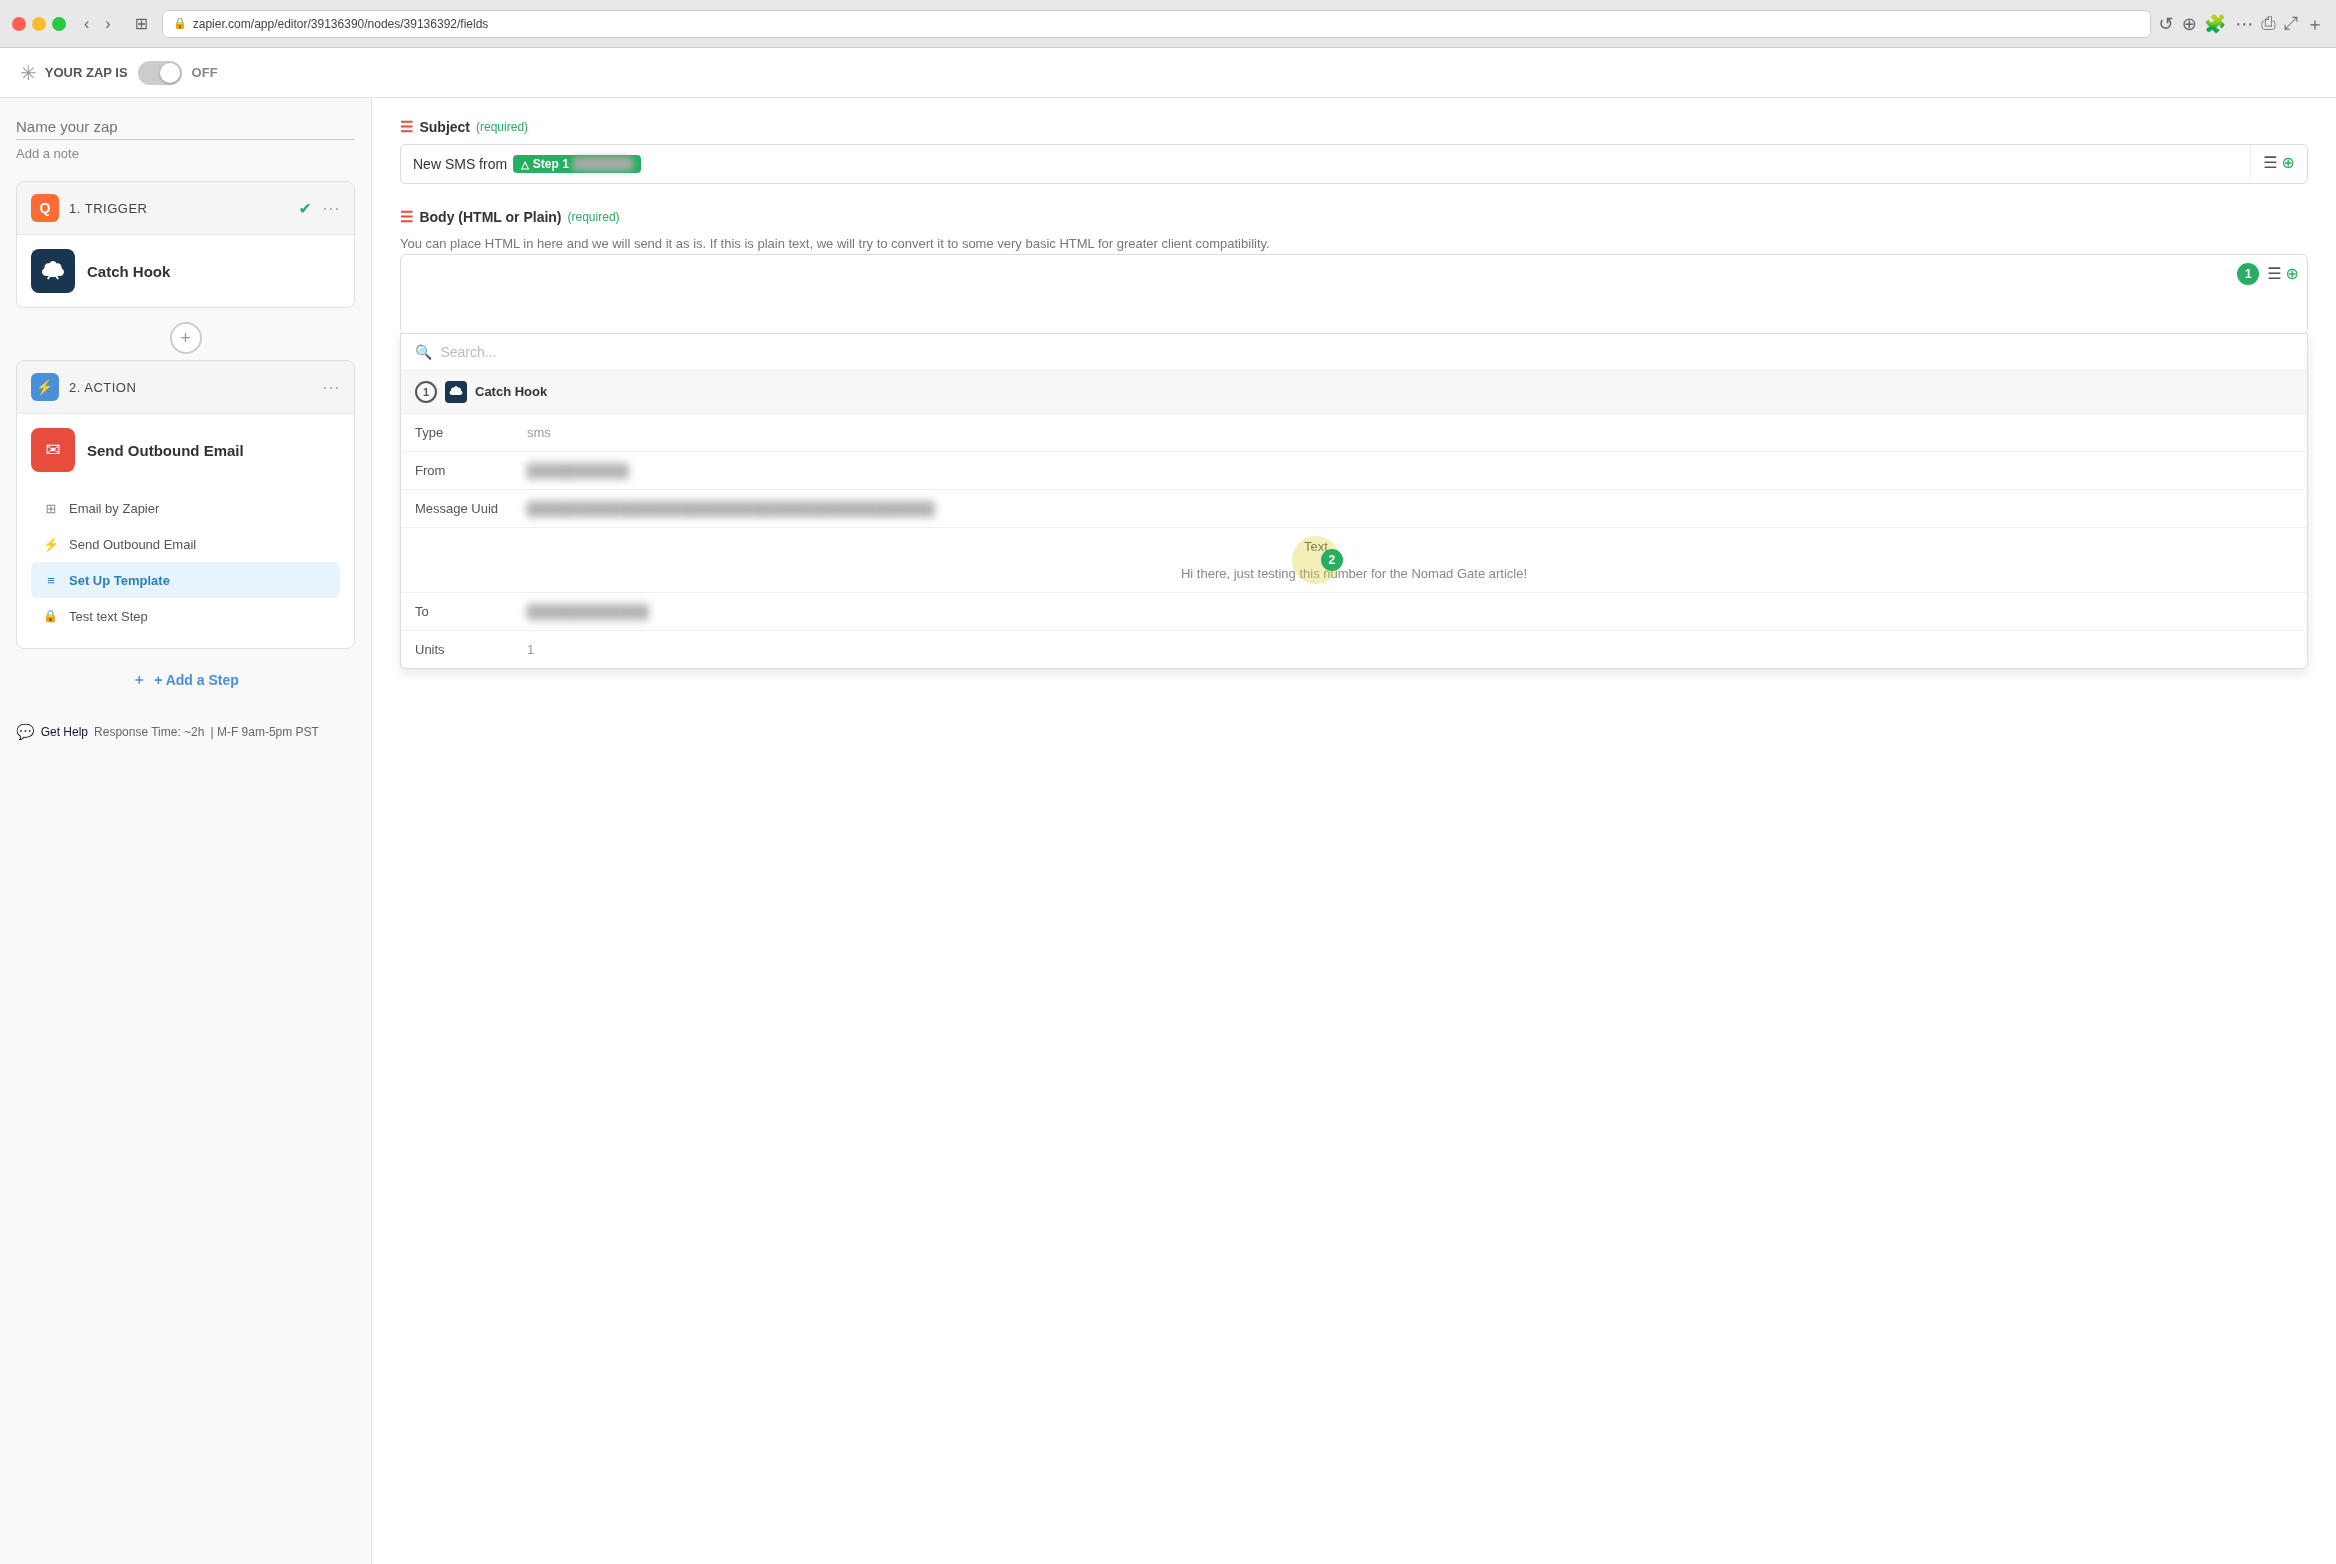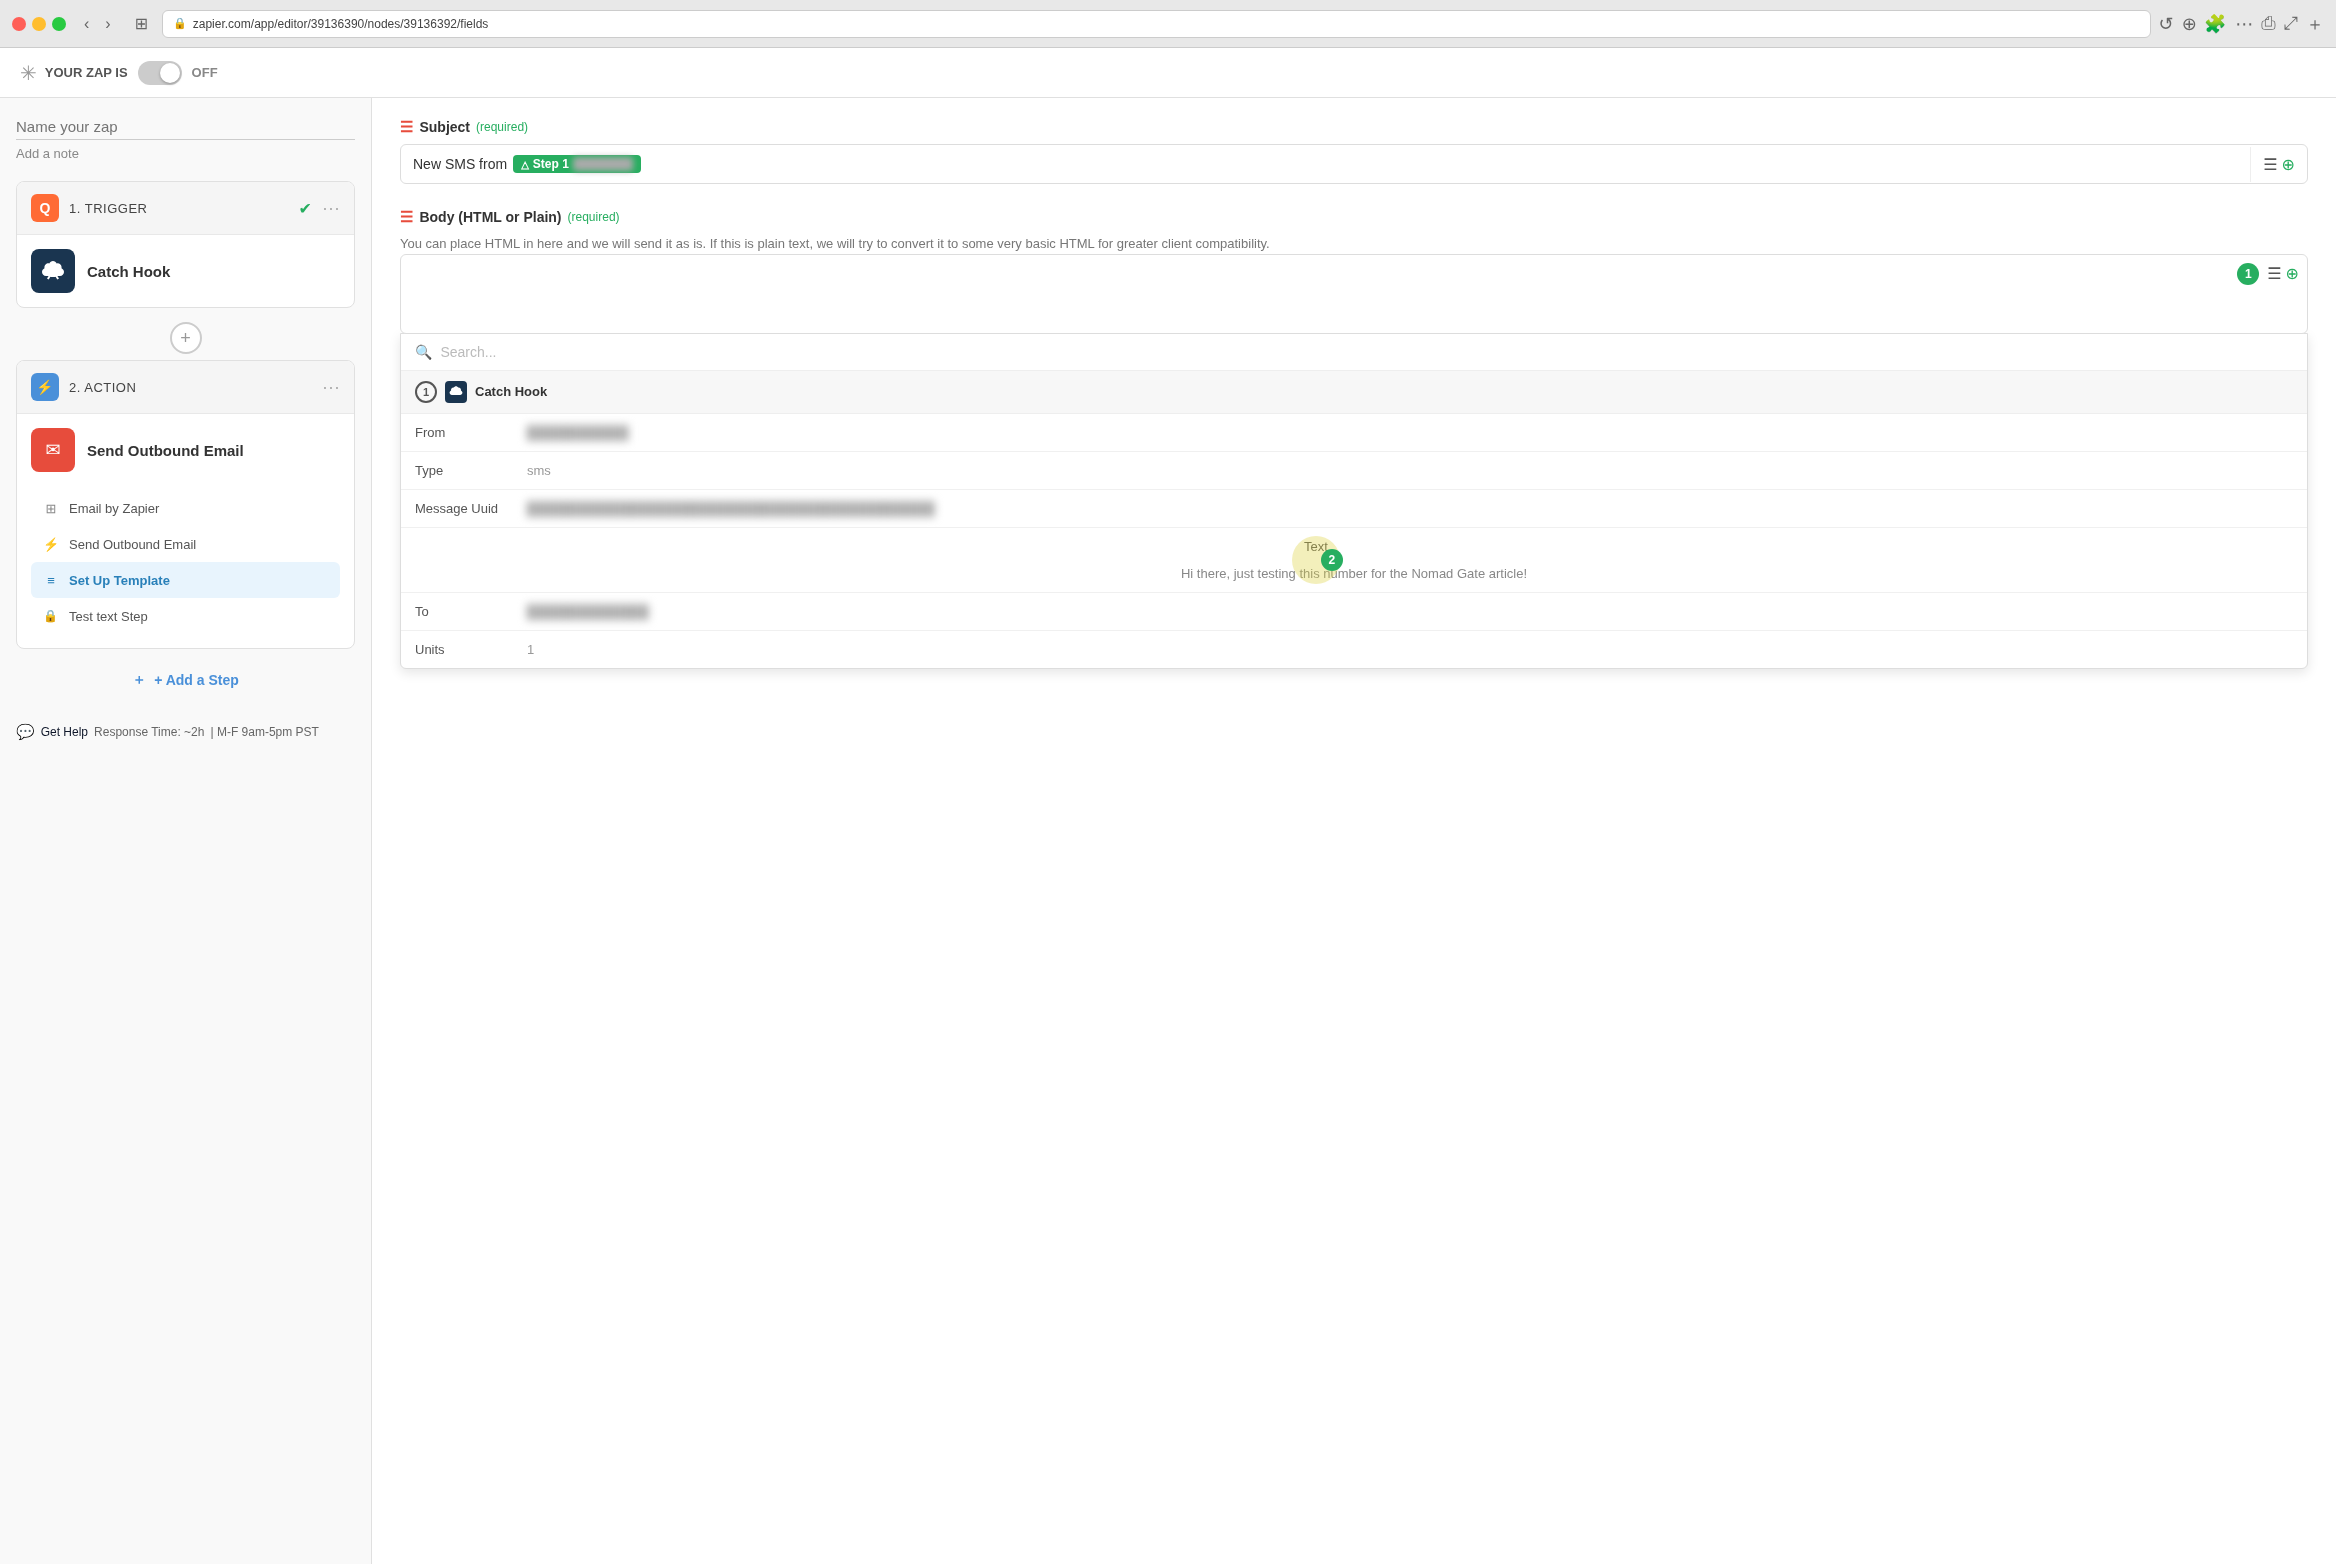--- a/index.html
+++ b/index.html
@@ -172,21 +172,21 @@
     
     .field-section { margin-bottom: 24px; }
     .field-label {
       display: flex; align-items: center; gap: 6px;
       font-size: 14px; font-weight: 600; color: #333;
       margin-bottom: 8px;
     }
     .field-required { color: #27ae60; font-size: 12px; font-weight: 400; }
 
     .field-input-row {
-      display: flex; align-items: center;
+      display: flex; align-items: flex-start;
       border: 1px solid #ddd; border-radius: 6px;
       overflow: hidden; background: white; gap: 17px;
     }
     .field-input-content {
       flex: 1; padding: 10px 12px;
       display: flex; align-items: center; gap: 6px;
       font-size: 14px; color: #333;
     }
     .field-tag {
       display: inline-flex; align-items: center; gap: 4px;
@@ -452,26 +452,26 @@
           </div>
           <div class="catch-hook-icon">
             <svg width="14" height="14" viewBox="0 0 24 24" fill="white">
               <path d="M12 2C10.4 2 9 3 8.3 4.4C7 4.1 5.5 4.5 4.6 5.5C3.6 6.5 3.2 8 3.5 9.3C2.1 10 1 11.4 1 13C1 15.2 2.8 17 5 17H19C21.2 17 23 15.2 23 13C23 11.4 21.9 10 20.5 9.3C20.8 8 20.4 6.5 19.4 5.5C18.4 4.5 17 4.1 15.7 4.4C15 3 13.6 2 12 2Z"></path>
             </svg>
           </div>
           <span class="catch-hook-title">Catch Hook</span>
         </div>
 
         <div class="data-row">
+          <span class="data-label">Type</span>
+          <span class="data-value-sms">sms</span>
+        </div>
+        <div class="data-row">
           <span class="data-label">From</span>
           <span class="data-value blurred">██████████</span>
-        </div>
-        <div class="data-row">
-          <span class="data-label">Type</span>
-          <span class="data-value-sms">sms</span>
         </div>
         <div class="data-row">
           <span class="data-label">Message Uuid</span>
           <span class="data-value blurred">████████████████████████████████████████</span>
         </div>
         <div class="data-row" style="position:relative;flex-direction:column;">
           <span class="data-label">Text</span>
           <span class="data-value-text">Hi there, just testing this number for the Nomad Gate article!</span>
 
           <div style="position:absolute; left:48%; top:50%; width:48px; height:48px; background:rgba(220,210,60,0.35); border-radius:50%; transform:translate(-50%,-50%); pointer-events:none;"></div>

